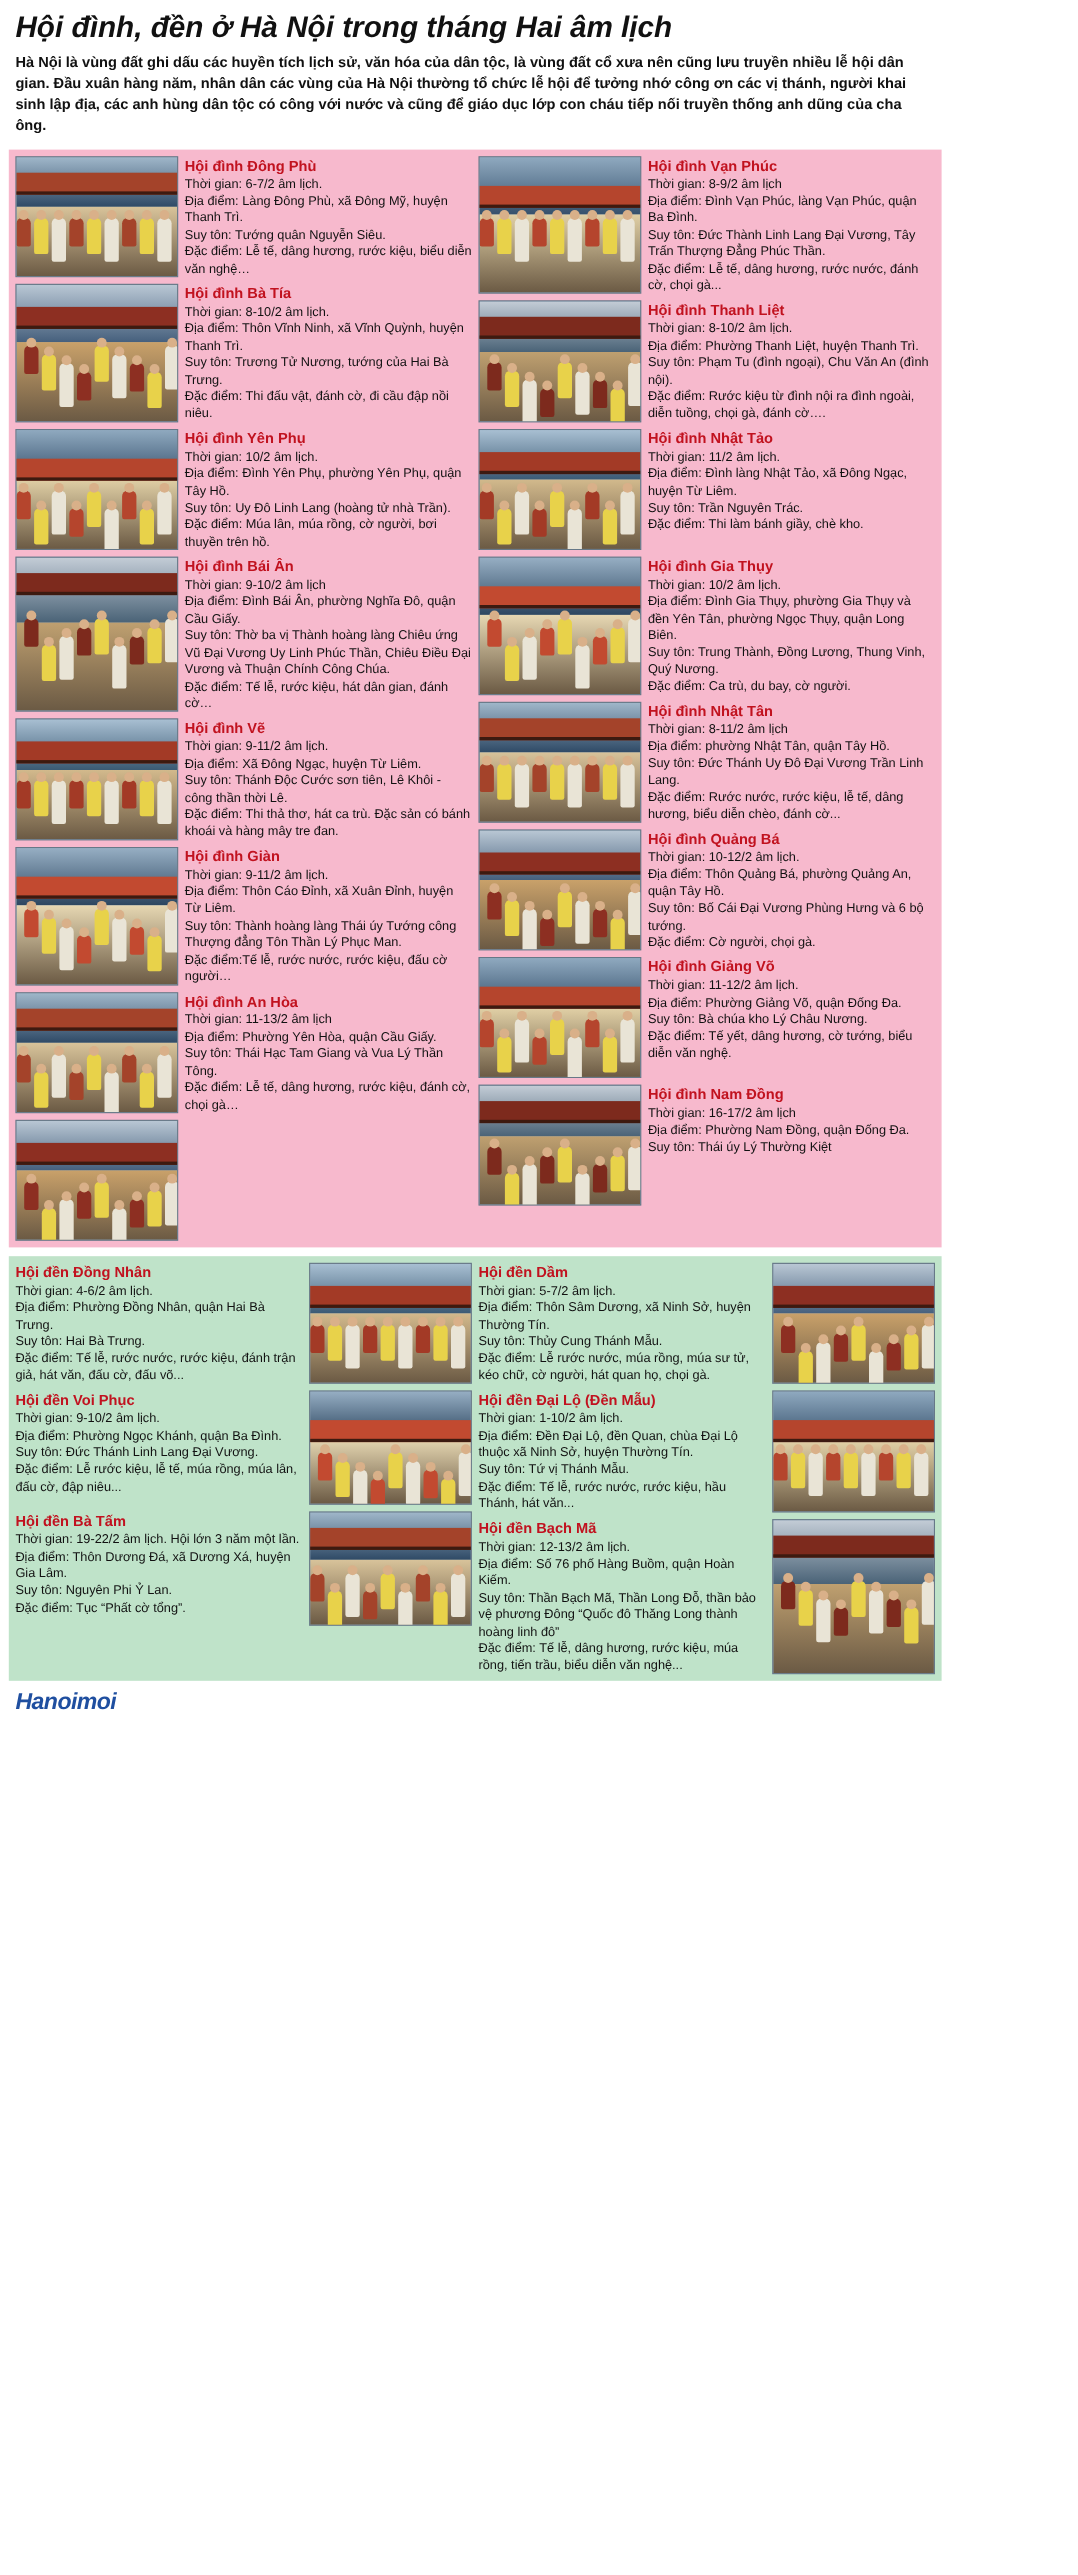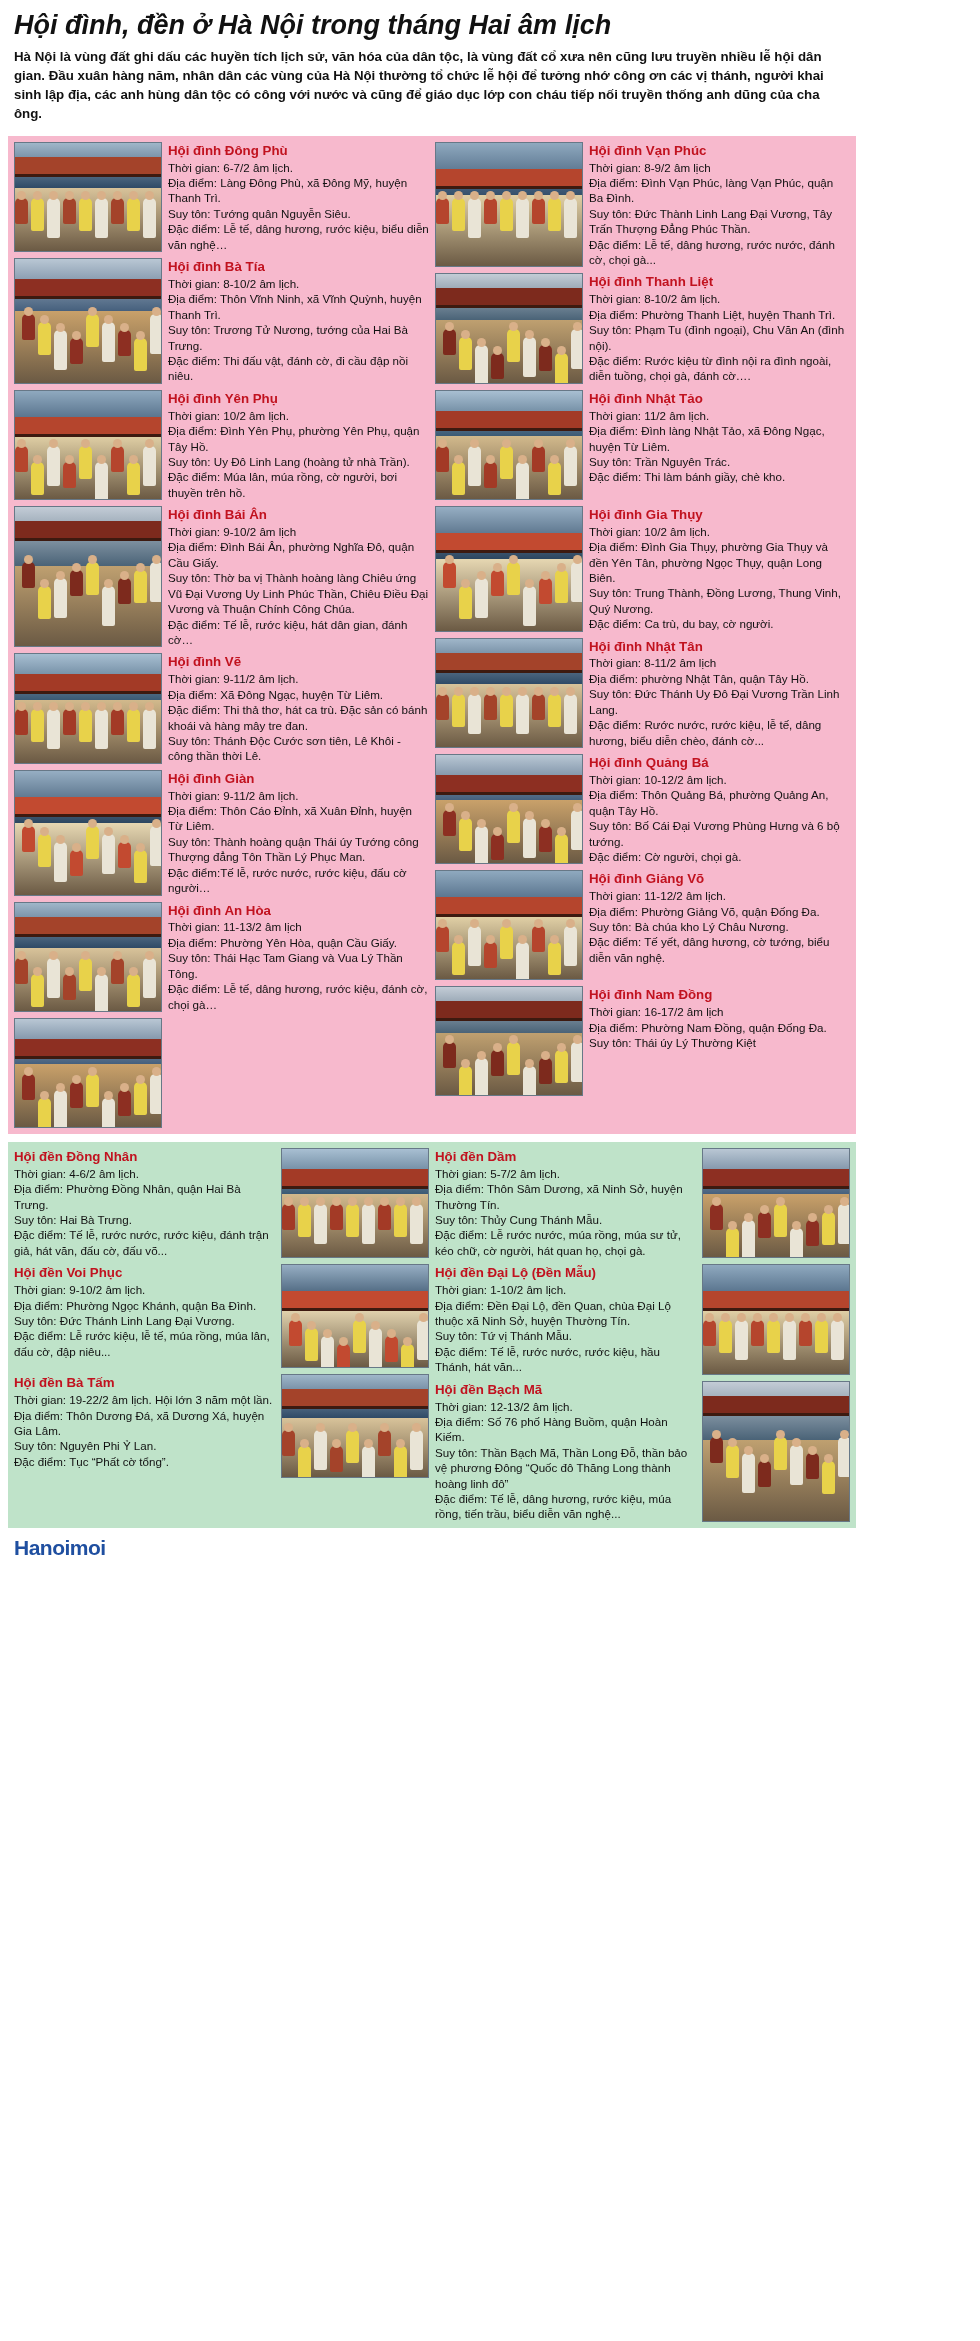--- a/index.html
+++ b/index.html
@@ -74,20 +74,21 @@
   .gcard { display:flex; gap:6px; }
   .gcard.rev { flex-direction: row-reverse; }
   .gcard .card-photo { width: 148px; flex: 0 0 148px; min-height: 104px; }
 
   
   .footer { padding: 8px 14px 10px 14px; }
   .logo {
     display:inline-block;
     font-size: 21px;
     font-weight: bold;
+    font-style: italic;
     color: #1f4fa0;
     letter-spacing: -0.5px;
   }
 
   
   .ph { position:absolute; inset:0; }
   .ph .sky { position:absolute; left:0; right:0; top:0; height:42%; }
   .ph .ground { position:absolute; left:0; right:0; bottom:0; height:58%; }
   .blob { position:absolute; border-radius:50%; }
   .rect { position:absolute; }
@@ -267,22 +268,22 @@
               <div class="rect" style="left:112px;top:55px;width:13px;height:33px;background:#e8d24a;border-radius:5px 5px 2px 2px;"></div>
               <div class="blob" style="left:114px;top:48px;width:9px;height:9px;background:#d9b089;"></div>
               <div class="rect" style="left:128px;top:55px;width:13px;height:40px;background:#e9e4d6;border-radius:5px 5px 2px 2px;"></div>
               <div class="blob" style="left:130px;top:48px;width:9px;height:9px;background:#d9b089;"></div>
             </div>
           </div>
           <div class="card-text">
             <div class="card-title">Hội đình Vẽ</div>
             <div class="card-line">Thời gian: 9-11/2 âm lịch.</div>
             <div class="card-line">Địa điểm: Xã Đông Ngạc, huyện Từ Liêm.</div>
+            <div class="card-line">Suy tôn: Thánh Độc Cước sơn tiên, Lê Khôi - công thần thời Lê.</div>
             <div class="card-line">Đặc điểm: Thi thả thơ, hát ca trù. Đặc sản có bánh khoái và hàng mây tre đan.</div>
-            <div class="card-line">Suy tôn: Thánh Độc Cước sơn tiên, Lê Khôi - công thần thời Lê.</div>
           </div>
         </div>
         <div class="card">
           <div class="card-photo">
             <div class="ph">
               <div class="sky" style="background:linear-gradient(180deg,#96aec3,#2c4660)"></div>
               <div class="ground" style="background:linear-gradient(180deg,#e6d7b2,#6b5a44)"></div>
               <div class="roof" style="top:26px;background:#c24a30"></div>
               <div class="rect" style="left:7px;top:55px;width:13px;height:26px;background:#c24a30;border-radius:5px 5px 2px 2px;"></div>
               <div class="blob" style="left:9px;top:48px;width:9px;height:9px;background:#d9b089;"></div>
@@ -301,21 +302,21 @@
               <div class="rect" style="left:119px;top:79px;width:13px;height:33px;background:#e8d24a;border-radius:5px 5px 2px 2px;"></div>
               <div class="blob" style="left:121px;top:72px;width:9px;height:9px;background:#d9b089;"></div>
               <div class="rect" style="left:135px;top:55px;width:13px;height:40px;background:#e9e4d6;border-radius:5px 5px 2px 2px;"></div>
               <div class="blob" style="left:137px;top:48px;width:9px;height:9px;background:#d9b089;"></div>
             </div>
           </div>
           <div class="card-text">
             <div class="card-title">Hội đình Giàn</div>
             <div class="card-line">Thời gian: 9-11/2 âm lịch.</div>
             <div class="card-line">Địa điểm: Thôn Cáo Đỉnh, xã Xuân Đỉnh, huyện Từ Liêm.</div>
-            <div class="card-line">Suy tôn: Thành hoàng quận Thái úy Tướng công Thượng đẳng Tôn Thần Lý Phục Man.</div>
+            <div class="card-line">Suy tôn: Thành hoàng làng Thái úy Tướng công Thượng đẳng Tôn Thần Lý Phục Man.</div>
             <div class="card-line">Đặc điểm:Tế lễ, rước nước, rước kiệu, đấu cờ người…</div>
           </div>
         </div>
         <div class="card">
           <div class="card-photo">
             <div class="ph">
               <div class="sky" style="background:linear-gradient(180deg,#9fb6c9,#2f4a66)"></div>
               <div class="ground" style="background:linear-gradient(180deg,#d8c39a,#6b5a44)"></div>
               <div class="roof" style="top:14px;background:#a4432a"></div>
               <div class="rect" style="left:0px;top:55px;width:13px;height:26px;background:#a4432a;border-radius:5px 5px 2px 2px;"></div>

